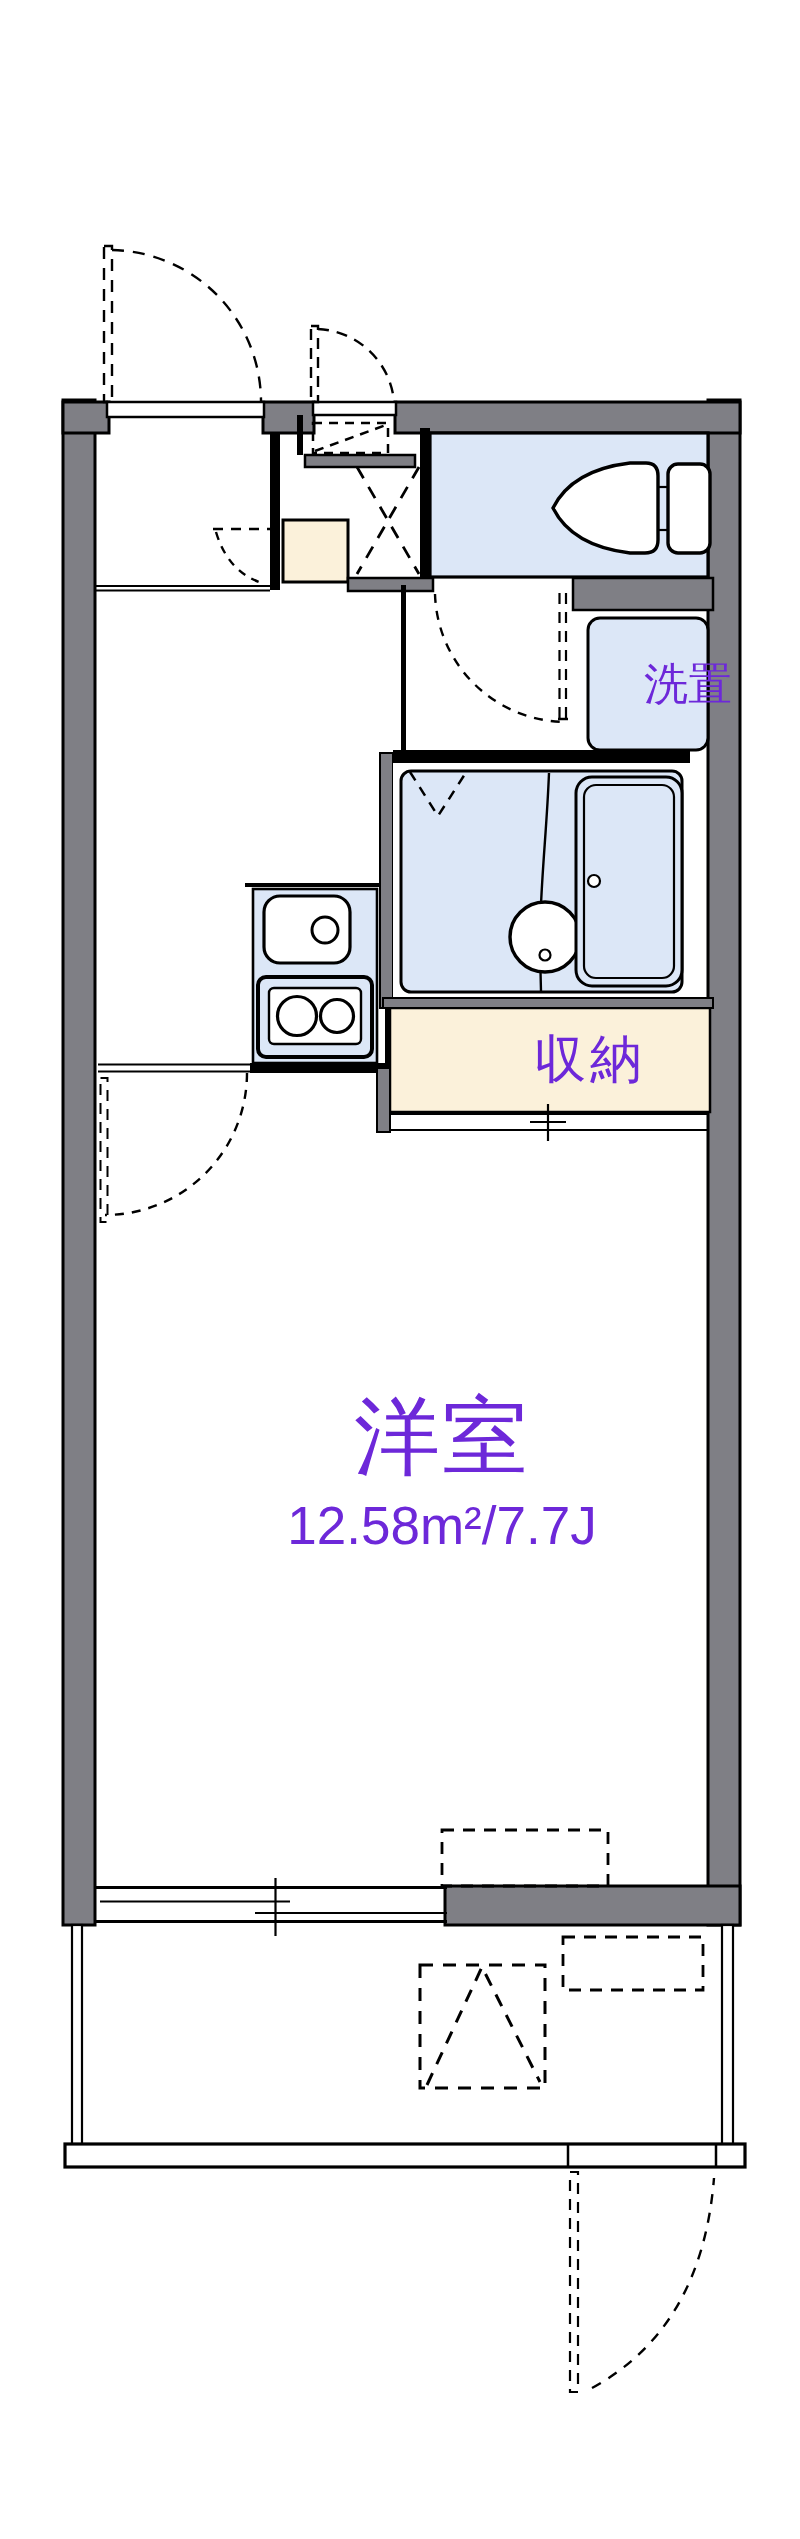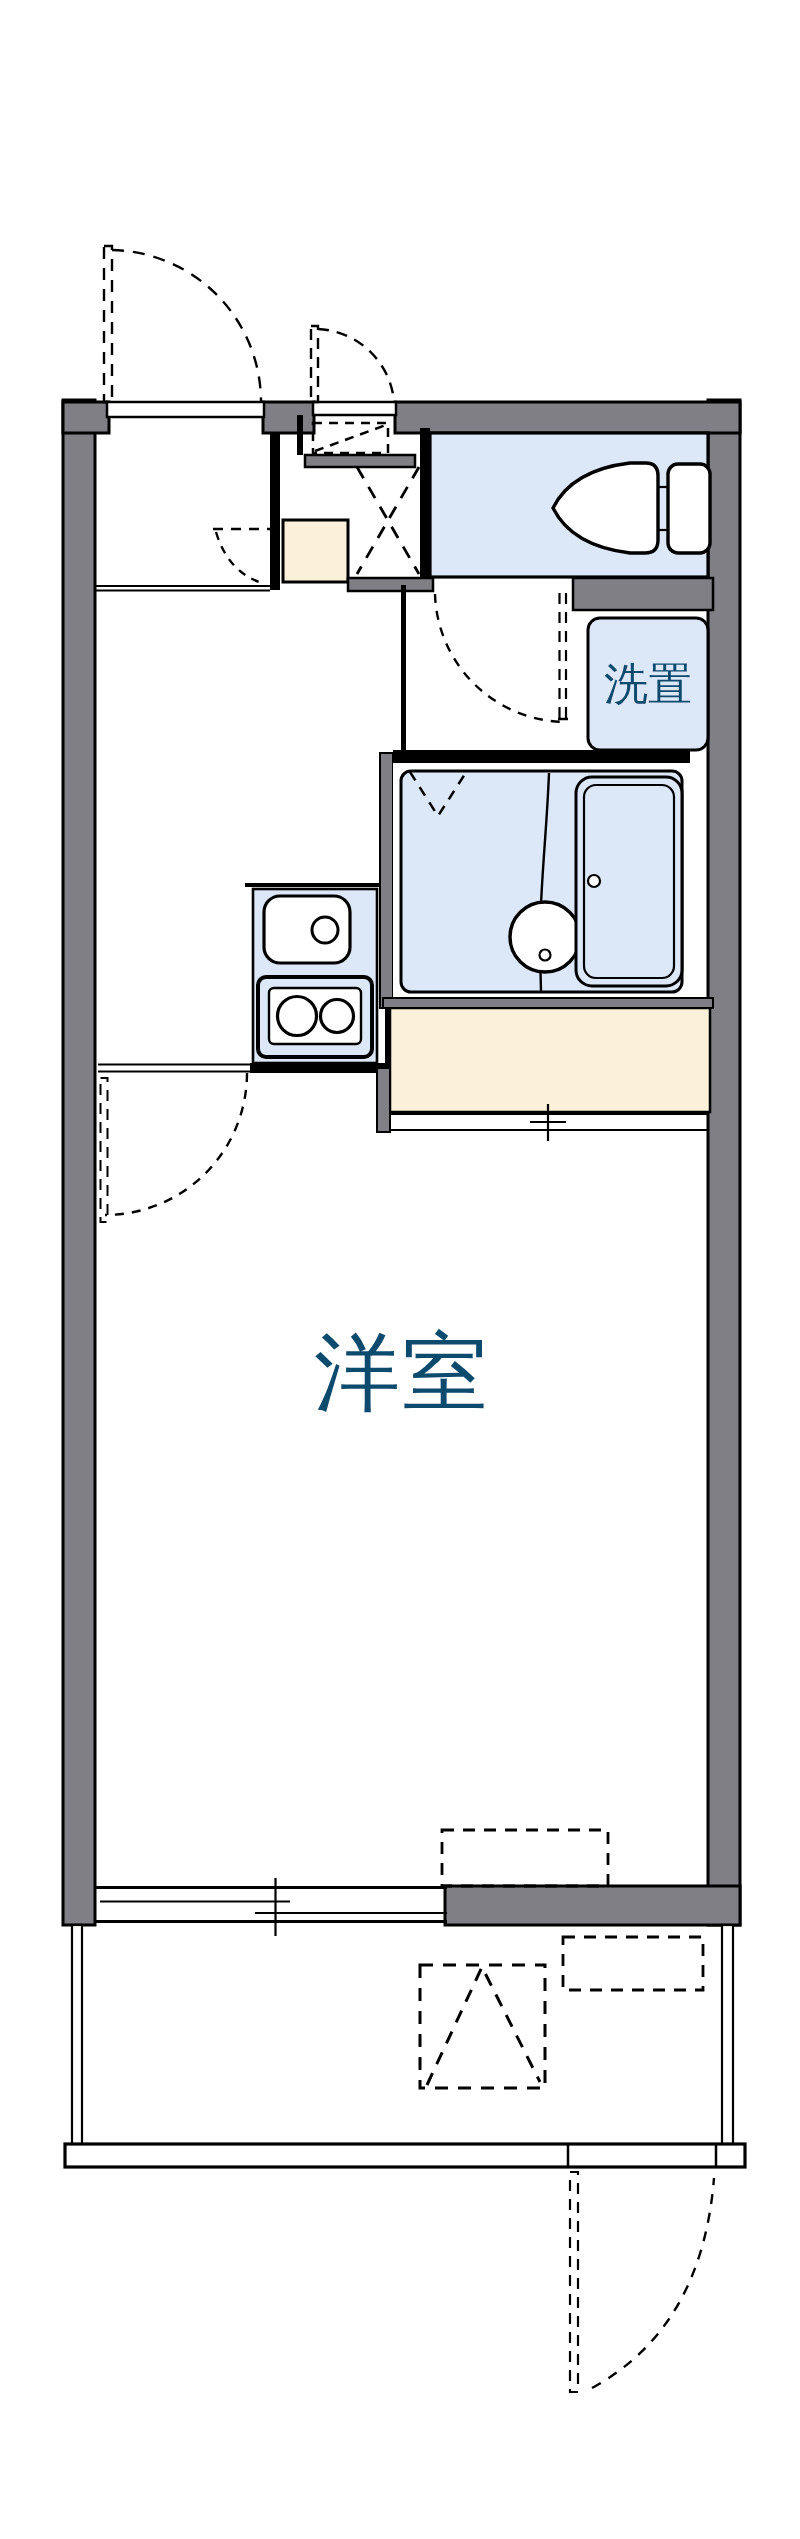--- a/index.html
+++ b/index.html
@@ -7,26 +7,27 @@
     position:relative;
     width:800px;height:2539px;
     background:var(--bg,#ffffff);
     font-family:"Liberation Sans","DejaVu Sans",sans-serif;
     overflow:hidden;
   }
   .plan-svg{position:absolute;left:0;top:0;}
   .lbl{
     position:absolute;
     display:flex;align-items:center;justify-content:center;
-    color:#0c4a6e;
+    color:#6d28d9;
     font-family:"Liberation Sans","DejaVu Sans",sans-serif;
     white-space:nowrap;
     pointer-events:none;
+    padding-left:40px;
   }
-  .lbl-main{left:240px;top:1319px;width:324px;height:108px;font-size:86px;font-weight:500;letter-spacing:2px;}
+  .lbl-main{left:240px;top:1383px;width:324px;height:108px;font-size:86px;font-weight:500;letter-spacing:2px;}
   .lbl-area{left:190px;top:1494px;width:424px;height:62px;font-size:53px;font-weight:400;}
   .lbl-storage{left:390px;top:1008px;width:320px;height:104px;font-size:52px;font-weight:500;letter-spacing:4px;}
   .lbl-washer{left:588px;top:618px;width:120px;height:132px;font-size:44px;font-weight:500;}
   .lbl-aircon{left:442px;top:1830px;width:166px;height:56px;font-size:33px;font-weight:400;letter-spacing:1px;}
 </style>
 </head>
 <body>
 
 <div class="canvas">
 
@@ -160,15 +161,17 @@
       <line x1="716" y1="2144" x2="716" y2="2167" stroke-width="2.5"></line>
       <rect x="563" y="1937" width="140" height="53" fill="none" stroke-width="2.8" stroke-dasharray="12 9"></rect>
       <rect x="420" y="1965" width="125" height="123" fill="none" stroke-width="3" stroke-dasharray="13 10"></rect>
       <polyline points="427,2085 482,1967 540,2082" fill="none" stroke-width="3" stroke-dasharray="13 10"></polyline>
       <rect x="570" y="2172" width="8" height="220" fill="none" stroke-width="2.2" stroke-dasharray="11 8"></rect>
       <path d="M 592,2388 Q 702,2328 714,2178" fill="none" stroke-width="2.4" stroke-dasharray="10 9"></path>
     </g>
   </svg>
 
   <div class="lbl lbl-main">洋室</div>
+  <div class="lbl lbl-area">12.58m²/7.7J</div>
+  <div class="lbl lbl-storage">収納</div>
   <div class="lbl lbl-washer">洗置</div>
 
 </div>
 
 </body></html>

